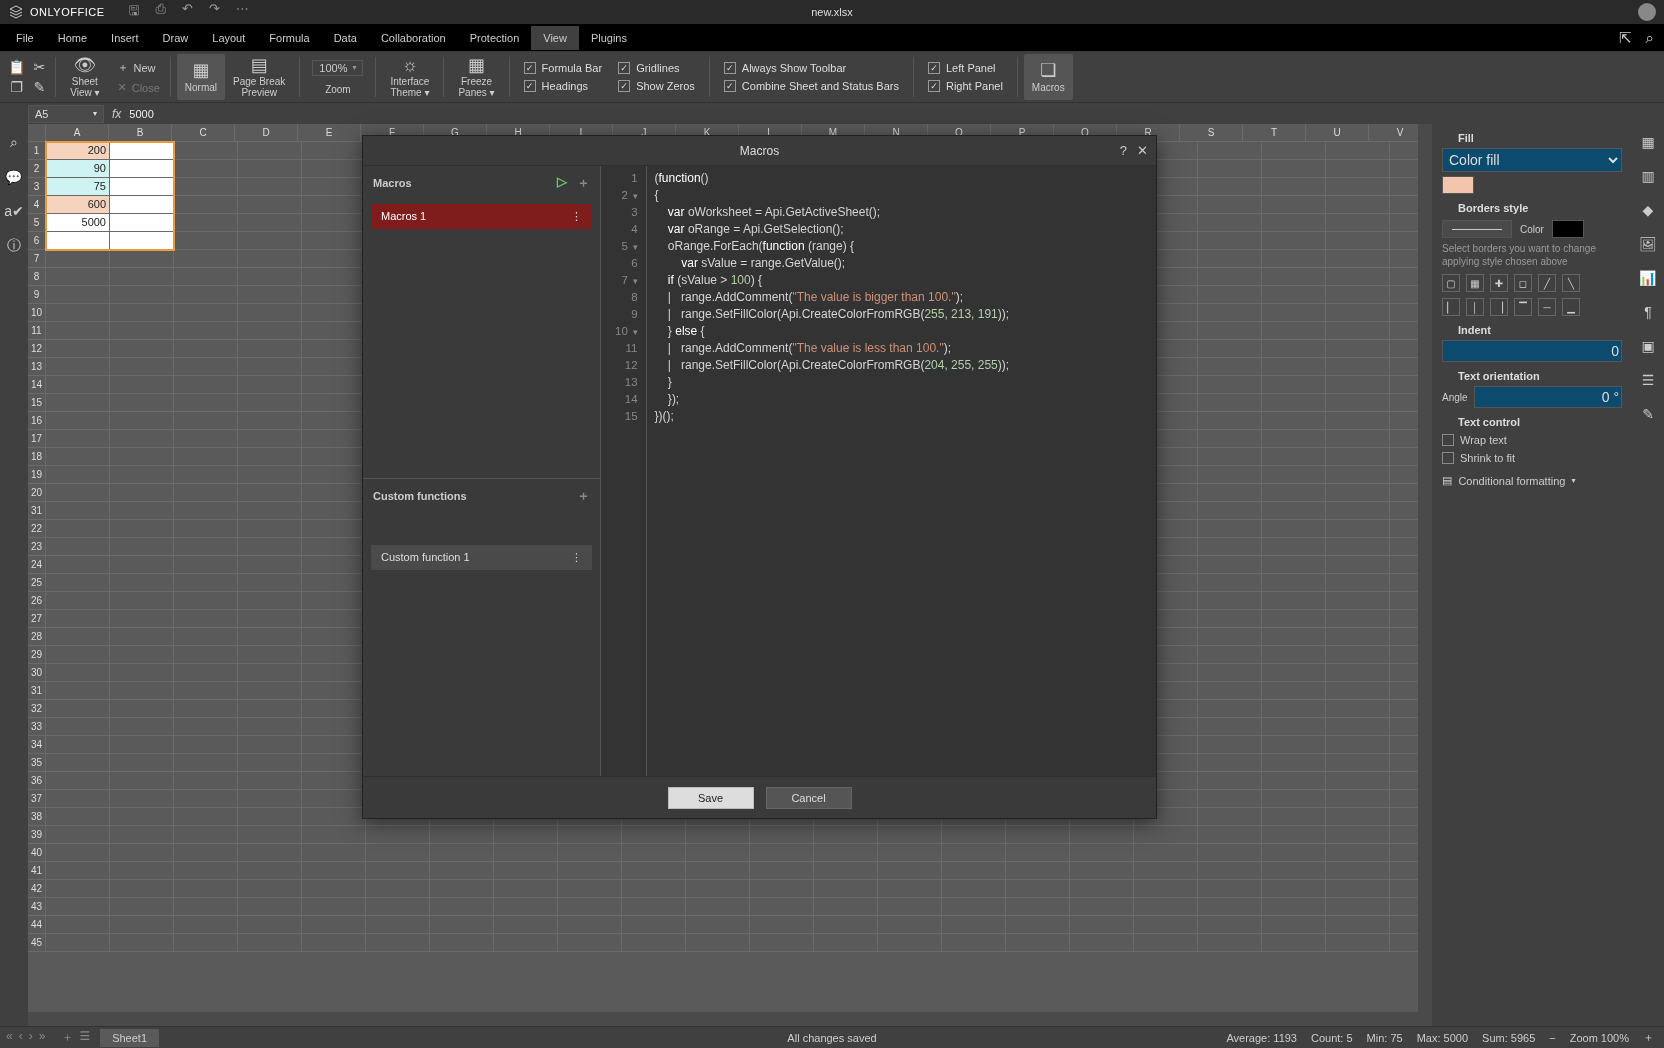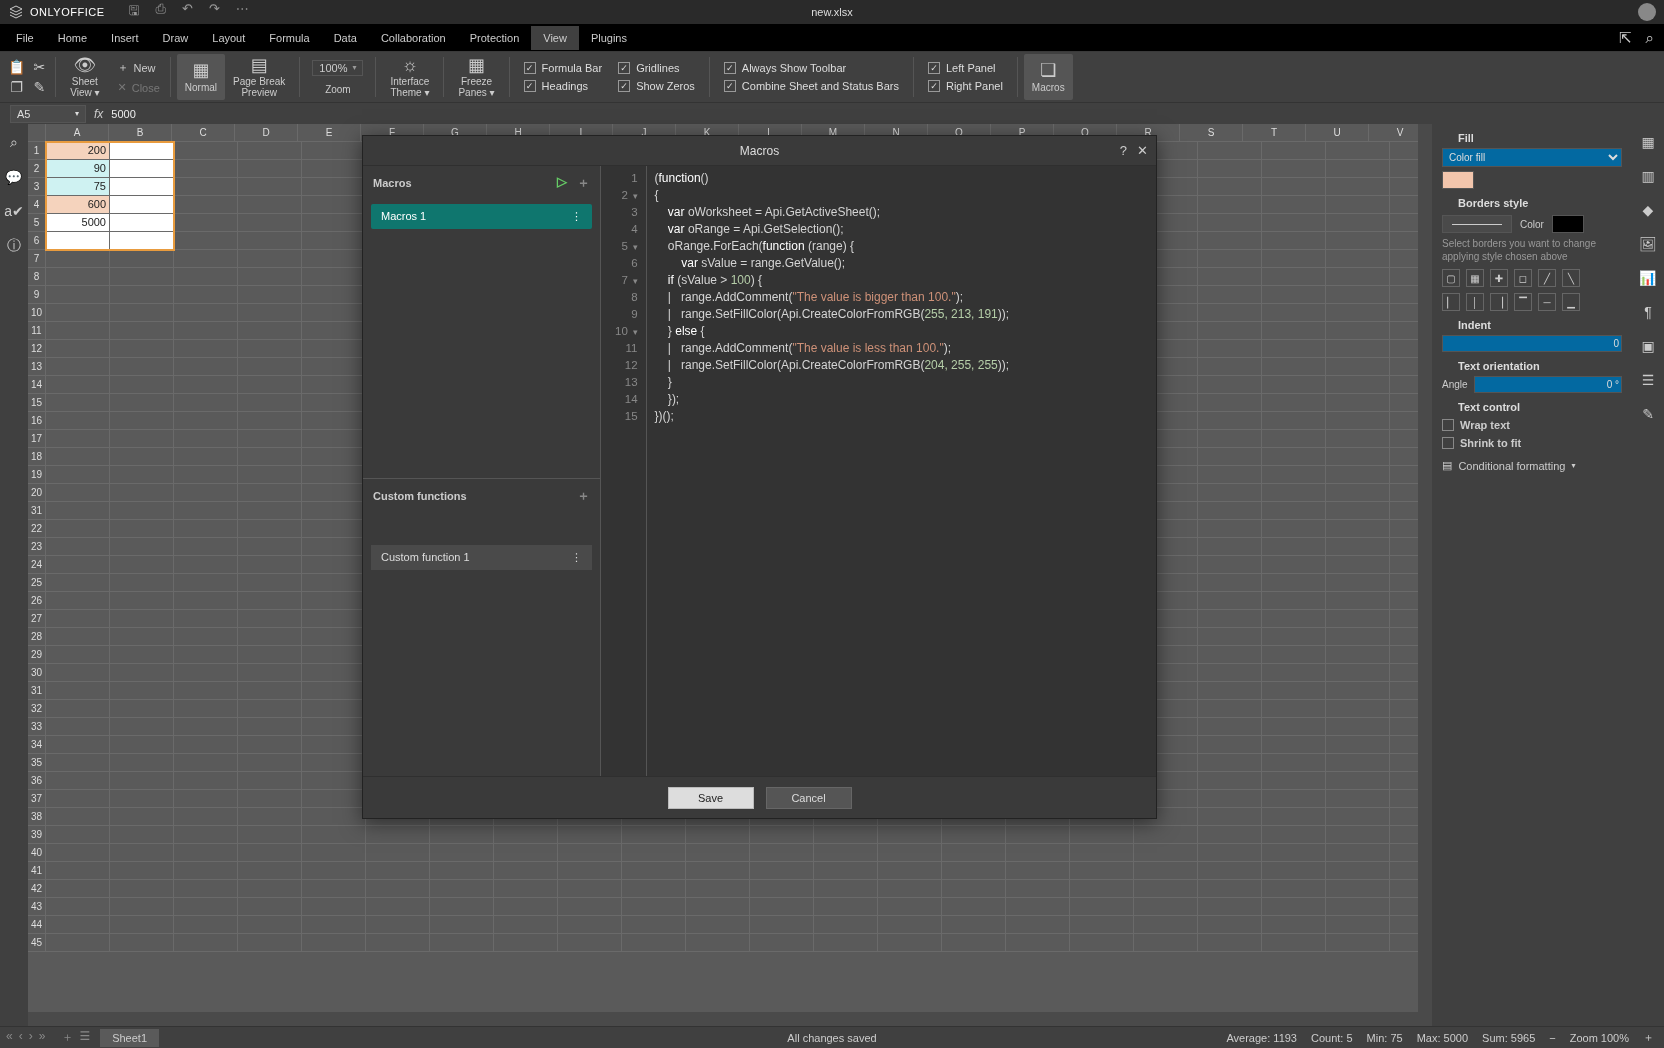--- a/index.html
+++ b/index.html
@@ -29,44 +29,44 @@
 .big-btn.active { background:#555; }
 .big-btn .bi { font-size:18px; }
 .big-btn .bl { font-size:10px; text-align:center; }
 .small-row { display:flex; align-items:center; gap:5px; color:#ccc; padding:2px 4px; cursor:pointer; font-size:11px; }
 .small-row .chev { font-size:8px; color:#999; }
 .check-col { display:flex; flex-direction:column; gap:6px; padding:0 8px; }
 .chk { display:flex; align-items:center; gap:6px; font-size:11px; color:#ddd; }
 .chk .box { width:12px; height:12px; border:1px solid #999; display:flex; align-items:center; justify-content:center; font-size:9px; color:#ddd; }
 
 
-.fbar { height: 22px; background:#404040; border-top:1px solid #333; display:flex; align-items:center; padding-left:10px; }
+.fbar { height: 22px; background:#404040; border-top:1px solid #333; display:flex; align-items:center; padding-left:28px; }
 .cellref { width:76px; background:#4a4a4a; border:1px solid #555; color:#ddd; padding:2px 6px; font-size:11px; display:flex; justify-content:space-between; align-items:center;}
 .fx { margin:0 8px; font-style:italic; color:#ccc; font-size:12px; }
 .fval { color:#eee; font-size:11px; }
 
 
 .main { display:flex; height: calc(1048px - 24px - 28px - 50px - 22px - 22px); }
 .lefticonbar { width:28px; background:#404040; display:flex; flex-direction:column; align-items:center; gap:18px; padding-top:10px; color:#ccc; font-size:14px; }
 .lefticonbar span { cursor:pointer; }
 .grid-wrap { flex:1; background:#5a5a5a; position:relative; overflow:hidden; }
 .righticonbar { width:32px; background:#404040; display:flex; flex-direction:column; align-items:center; gap:18px; padding-top:10px; color:#ccc; font-size:14px; }
 .rightpanel { width:200px; background:#404040; padding:8px 10px; color:#ccc; }
 .rightpanel .lbl { font-size:11px; color:#ddd; margin-bottom:4px; margin-top:8px; display:block; font-weight:bold;padding-left:16px; }
-.rightpanel select, .rightpanel input { background:#0369a1; border:1px solid #555; color:#ddd; font-size:10px; padding:2px; width:100%; }
+.rightpanel select, .rightpanel input { background:#0c4a6e; border:1px solid #555; color:#ddd; font-size:14px; padding:2px; width:100%; }
 .swatch { width:32px; height:18px; background:#f2c5ac; border:1px solid #555; margin-top:4px; }
 .border-row { display:flex; align-items:center; gap:8px; margin-top:6px; }
 .border-line { width:70px; height:18px; background:#4a4a4a; border:1px solid #555; display:flex; align-items:center; justify-content:center;}
 .border-line .ln { width:50px; height:1px; background:#ccc;}
 .color-sw { width:32px; height:18px; background:#000; border:1px solid #555; }
 .hint { font-size:10px; color:#999; margin-top:4px; line-height:1.3;}
 .bicons { display:flex; gap:6px; margin-top:6px; }
 .bico { width:18px; height:18px; border:1px solid #666; display:flex; align-items:center; justify-content:center; font-size:10px; color:#ccc;}
 .numbox { width:44px; background:#4a4a4a; border:1px solid #555; color:#ddd; padding:2px 4px; font-size:10px; text-align:right;}
-.chkline { display:flex; align-items:center; gap:6px; margin-top:6px; font-size:11px;font-weight:bold;}
+.chkline { display:flex; align-items:center; gap:6px; margin-top:6px; font-size:11px;}
 .chkline .cb { width:12px; height:12px; border:1px solid #888;}
 .cffmt { display:flex; align-items:center; gap:6px; margin-top:10px; font-size:11px;}
 
 
 .colheads { display:flex; height:18px; background:#5a5a5a; border-bottom:1px solid #6a6a6a; margin-left:18px; }
 .colheads .ch { width:64px; border-right:1px solid #6a6a6a; text-align:center; font-size:10px; color:#ddd; line-height:18px; }
 .corner { position:absolute; left:0; top:0; width:18px; height:18px; background:#5a5a5a; border-right:1px solid #6a6a6a; border-bottom:1px solid #6a6a6a;}
 .rows { position:absolute; left:0; top:18px; }
 .row { display:flex; height:18px; }
 .rowh { width:18px; background:#5a5a5a; border-right:1px solid #6a6a6a; border-bottom:1px solid #6a6a6a; text-align:center; font-size:10px; color:#ddd; line-height:18px;}
@@ -87,21 +87,21 @@
 .saved { position:absolute; left:50%; transform:translateX(-50%); color:#ccc;}
 
 
 .dialog { position:absolute; left:362px; top:135px; width:795px; height:684px; background:#3a3a3a; border:1px solid #222; box-shadow:0 4px 20px rgba(0,0,0,0.5); display:flex; flex-direction:column; }
 .dlg-title { height:30px; background:#3a3a3a; display:flex; align-items:center; justify-content:center; position:relative; color:#ddd; font-size:12px; border-bottom:1px solid #2f2f2f;}
 .dlg-title .dctrl { position:absolute; right:8px; display:flex; gap:10px; color:#ccc; font-size:13px; }
 .dlg-body { flex:1; display:flex; }
 .dlg-left { width:238px; background:#3a3a3a; border-right:1px solid #555; display:flex; flex-direction:column; }
 .dlg-sect { padding:8px 10px; display:flex; align-items:center; justify-content:space-between; color:#ccc; font-size:11px; font-weight:bold;}
 .dlg-sect .acts { display:flex; gap:10px; color:#888; font-size:13px;}
-.macro-item { margin:4px 8px; padding:6px 10px; background:#0f766e; color:#fff; font-size:11px; border-radius:2px; display:flex; justify-content:space-between; }
+.macro-item { margin:4px 8px; padding:6px 10px; background:#7f1d1d; color:#fff; font-size:11px; border-radius:2px; display:flex; justify-content:space-between; }
 .fn-item { margin:4px 8px; padding:6px 10px; background:#4a4a4a; color:#ddd; font-size:11px; display:flex; justify-content:space-between;}
 .dlg-left-top { height:312px; display:flex; flex-direction:column;}
 .dlg-left-bot { flex:1; display:flex; flex-direction:column;gap:28px;}
 
 .editor { flex:1; background:#333333; font-family:Consolas,monospace; font-size:12px; color:#ddd; display:flex; }
 .gutter { background:#333333; color:#888; padding:4px 8px 4px 14px; text-align:right; font-size:11.5px; border-right:1px solid #555; }
 .gutter div { height:17px; line-height:17px; white-space:nowrap;}
 .code { padding:4px 0 4px 8px; }
 .code div { height:17px; line-height:17px; white-space:pre; }
 .kw { color:#ffffff; } .str { color:#ce9178; } .num { color:#b5cea8; } .pn { color:#d4d4d4; } .id { color:#d4d4d4; }

